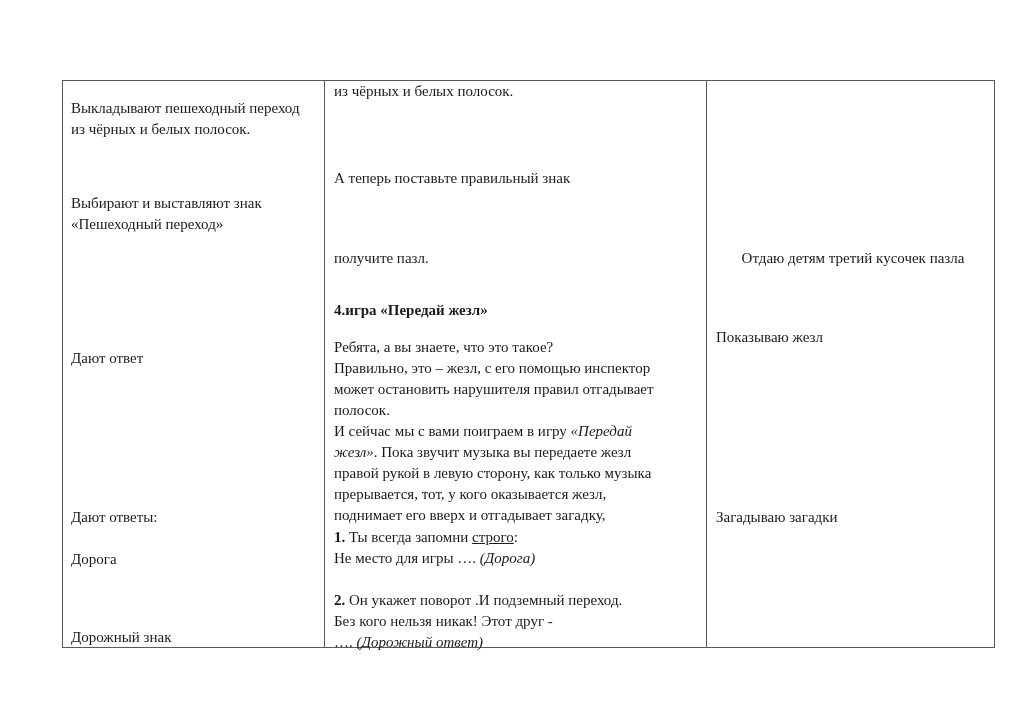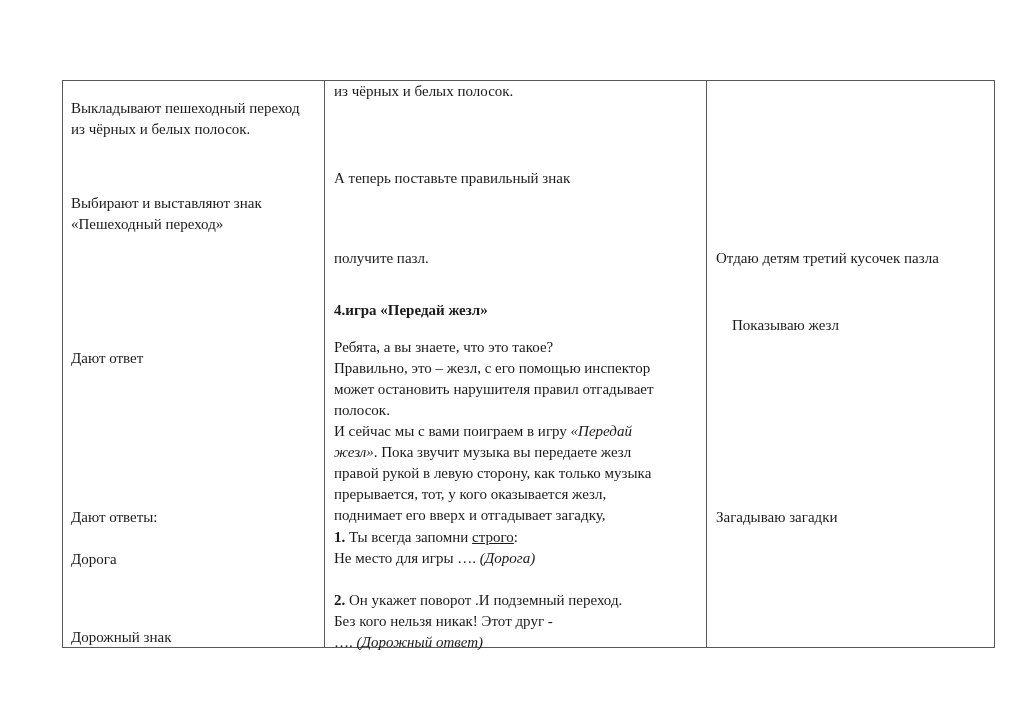--- a/index.html
+++ b/index.html
@@ -165,25 +165,25 @@
         <p>Без кого нельзя никак!  Этот друг -</p>
         <p>
           <span>…. </span><span class="i">(Дорожный ответ)</span>
         </p>
       </div>
 
     </div>
 
     <div class="col col-c">
 
-      <div class="blk" style="top:167px;">
+      <div class="blk" style="top:167px;text-align:center;">
         <p>Отдаю детям третий кусочек пазла</p>
       </div>
 
-      <div class="blk" style="top:234px;margin-left:16px;">
+      <div class="blk" style="top:246px;">
         <p>Показываю  жезл</p>
       </div>
 
       <div class="blk" style="top:426px;">
         <p>Загадываю загадки</p>
       </div>
 
     </div>
 
   </div>

